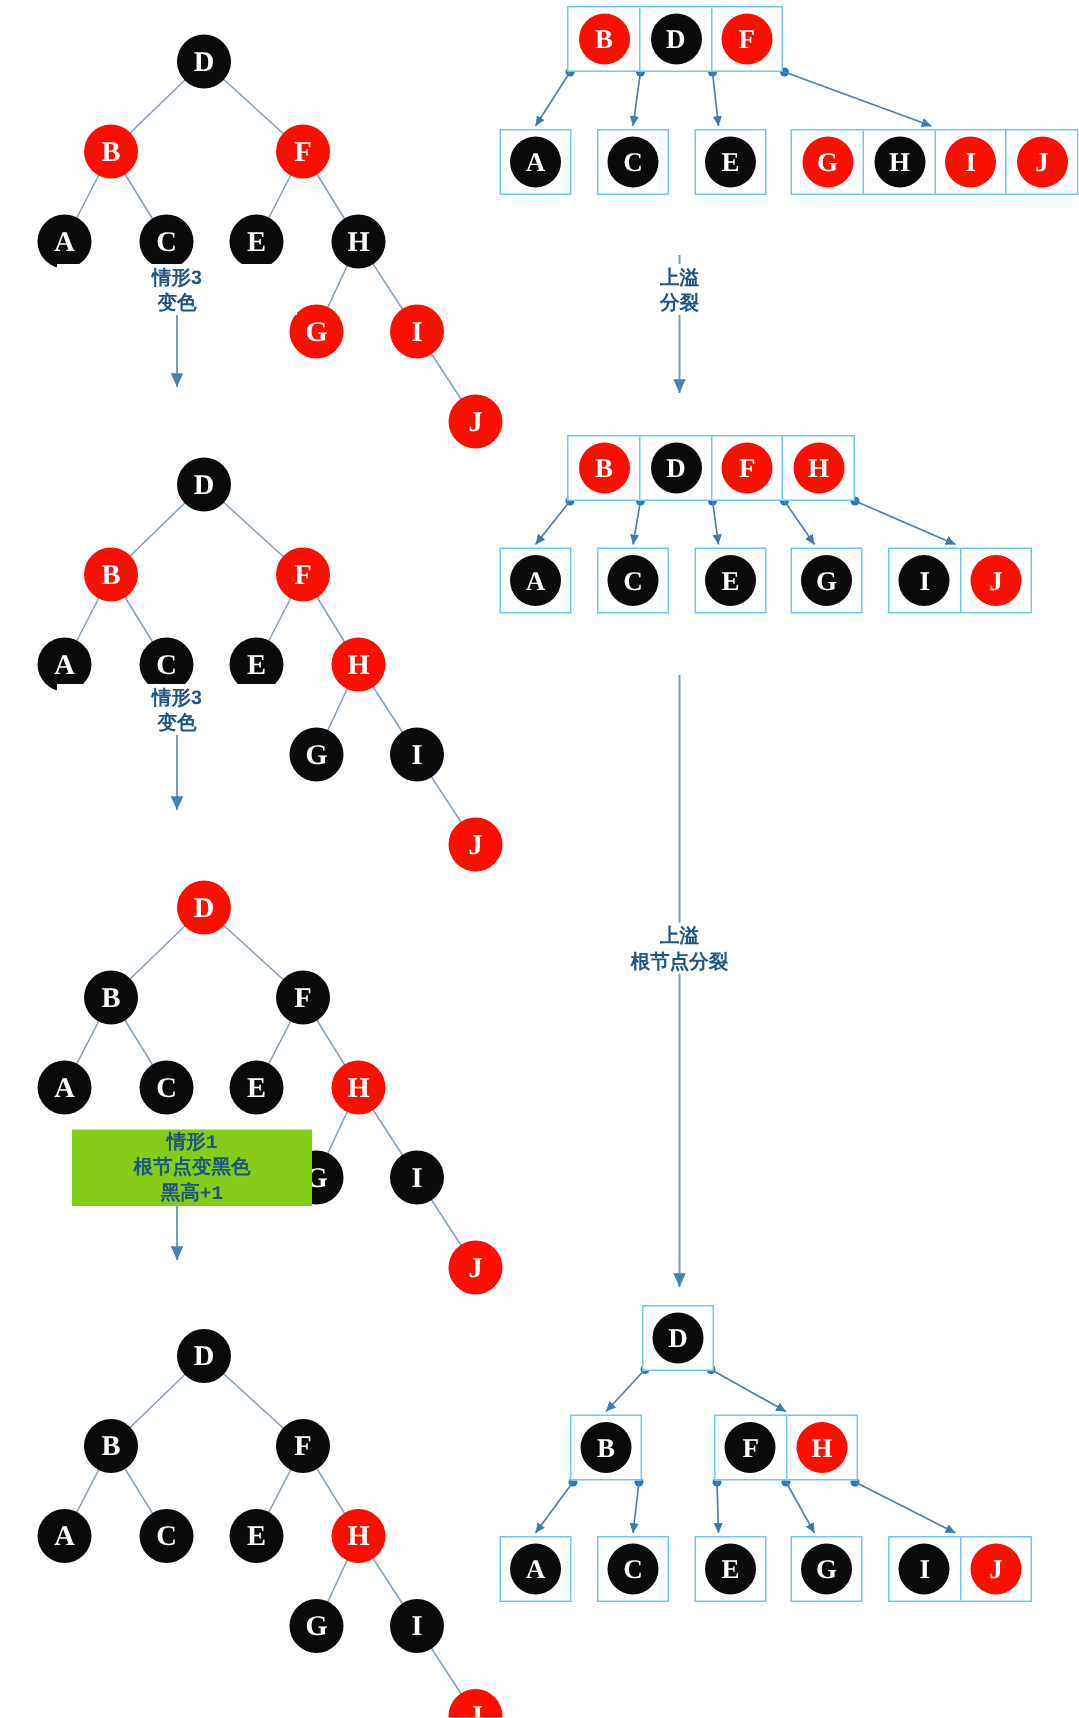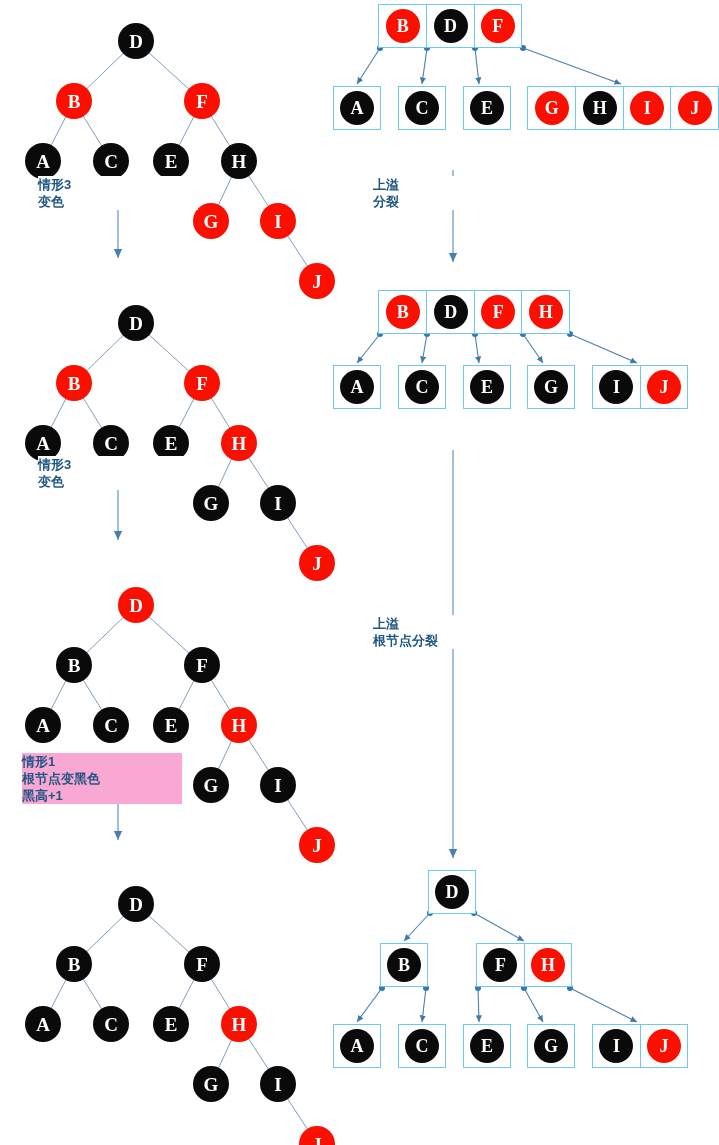--- a/index.html
+++ b/index.html
@@ -34,20 +34,21 @@
   .bkey{
     width:34px;height:34px;border-radius:50%;
     display:flex;align-items:center;justify-content:center;
     font-family:"Liberation Serif", serif;
     font-size:18px;font-weight:bold;color:#ffffff;line-height:1;
   }
   .bkey.black{background:#0a0a0a;}
   .bkey.red{background:#fa0f00;}
   .caption{
     position:absolute;
+    text-align:center;
     font-family:"Liberation Sans","DejaVu Sans",sans-serif;
     font-size:13px;
     font-weight:bold;
     color:#1f5582;
     line-height:17px;
     white-space:pre-line;
     z-index:6;
   }
 </style>
 </head>
@@ -309,21 +310,21 @@
         <div style="width: 48px; height: 100%; display: flex; align-items: center; justify-content: center; box-sizing: border-box; border-left: 1.4px solid rgb(110, 200, 242);">
           <div class="bkey red">J</div>
         </div>
       </div>
     </div>
   <div id="caption-layer">
       <div class="caption" style="left: 38px; top: 176px; width: 160px; background: rgb(255, 255, 255);">情形3
 变色</div>
       <div class="caption" style="left: 38px; top: 456px; width: 160px; background: rgb(255, 255, 255);">情形3
 变色</div>
-      <div class="caption" style="left: 22px; top: 752.5px; width: 160px; background: #f9a8d4;">情形1
+      <div class="caption" style="left: 48px; top: 752.5px; width: 160px; background: #84cc16; font-family: Liberation Mono, monospace;">情形1
 根节点变黑色
 黑高+1</div>
       <div class="caption" style="left: 373px; top: 176px; width: 160px; background: rgb(255, 255, 255);">上溢
 分裂</div>
       <div class="caption" style="left: 373px; top: 615px; width: 160px; background: rgb(255, 255, 255);">上溢
 根节点分裂</div>
     </div>
 </div>
 
 </body></html>

